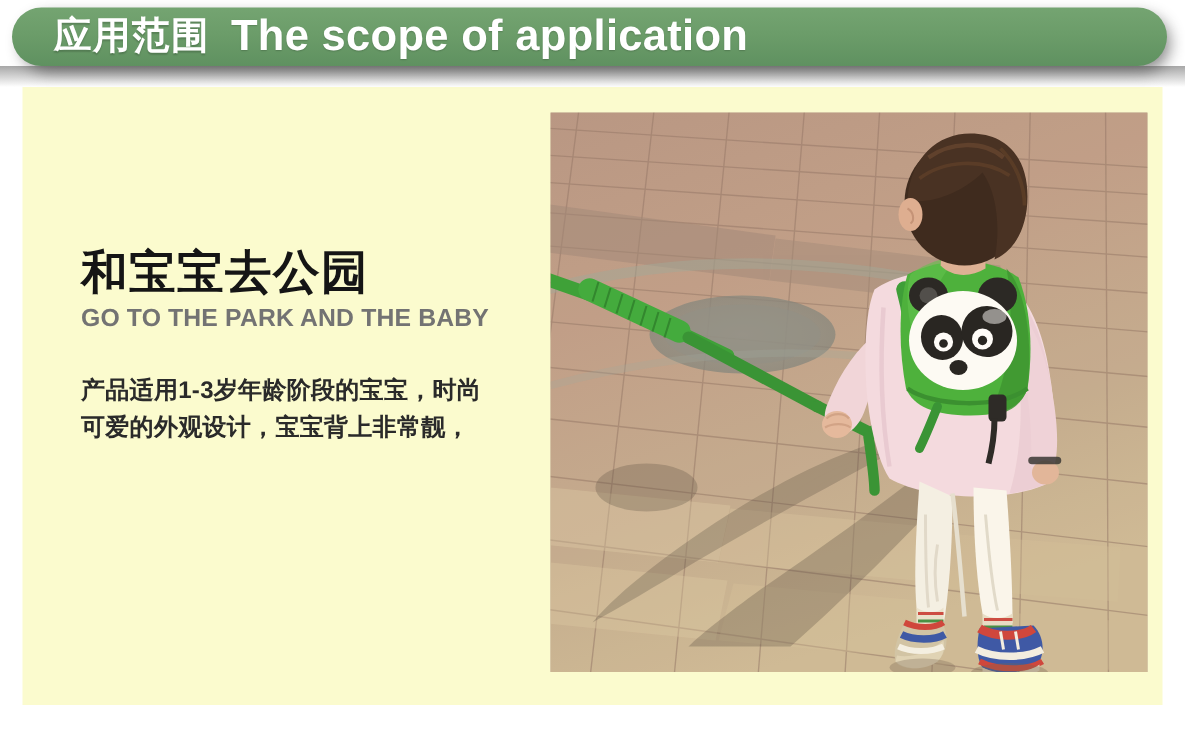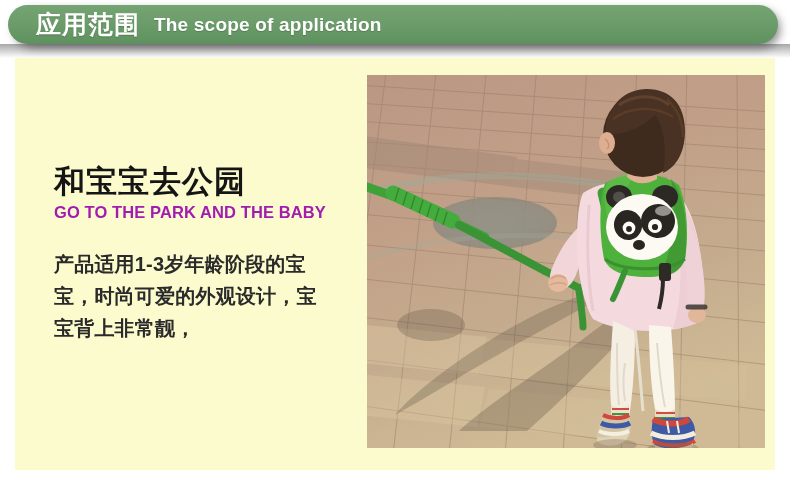--- a/index.html
+++ b/index.html
@@ -63,21 +63,21 @@
     color: #ffffff;
     font-size: 25px;
     font-weight: bold;
     letter-spacing: 1px;
     line-height: 1;
     text-shadow: 0 1px 1px rgba(0,0,0,.18);
     white-space: nowrap;
   }
   .header-en {
     color: #ffffff;
-    font-size: 19px;
+    font-size: 29px;
     font-weight: bold;
     letter-spacing: .2px;
     line-height: 1;
     margin-left: 14px;
     text-shadow: 0 1px 1px rgba(0,0,0,.18);
     white-space: nowrap;
   }
   .header-fade {
     position: absolute;
     left: 0;
@@ -98,28 +98,28 @@
     font-size: 31px;
     font-weight: bold;
     color: #151515;
     line-height: 1.05;
     letter-spacing: 1px;
     white-space: nowrap;
   }
   .copy-sub {
     font-size: 16.5px;
     font-weight: bold;
-    color: #a21caf;
+    color: #737373;
     letter-spacing: .1px;
     margin-top: 4px;
     white-space: nowrap;
   }
   .copy-body {
     margin-top: 26px;
-    font-size: 20px;
+    font-size: 16px;
     font-weight: bold;
     color: #2a2a2a;
     line-height: 1.62;
     letter-spacing: .2px;
     width: 270px;
   }
 
   
   .photo {
     position: absolute;

